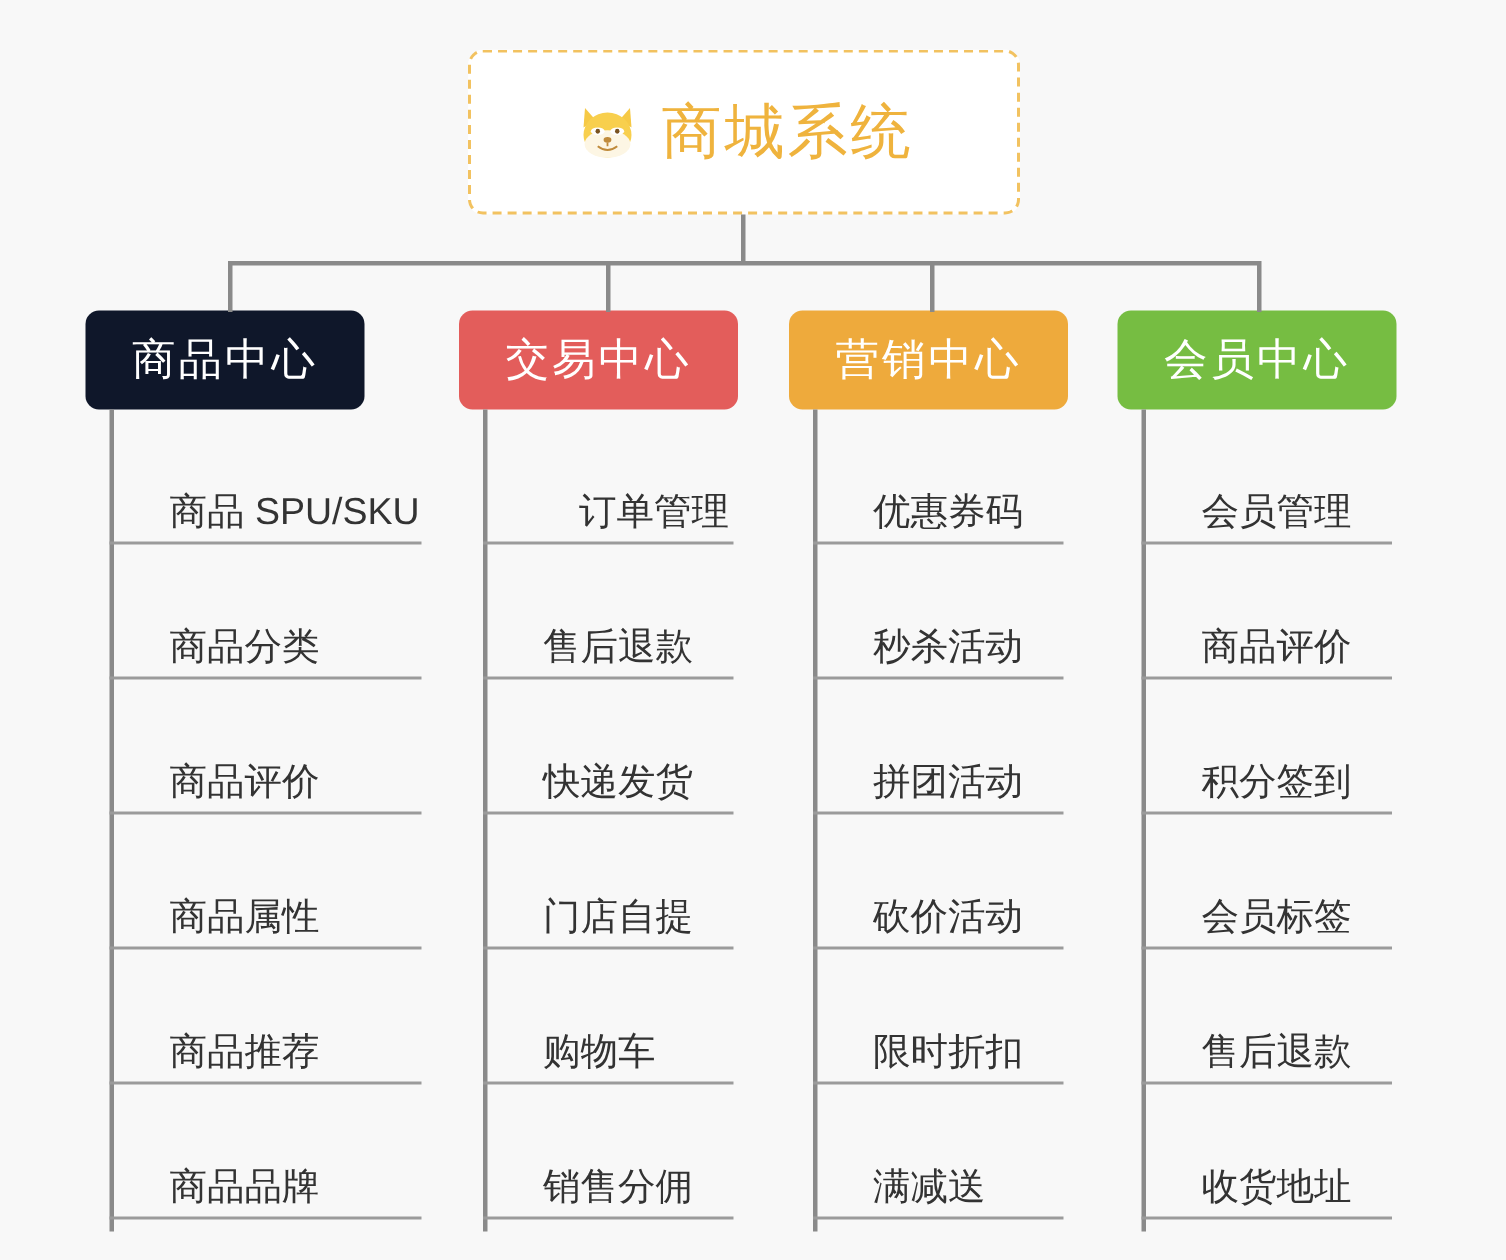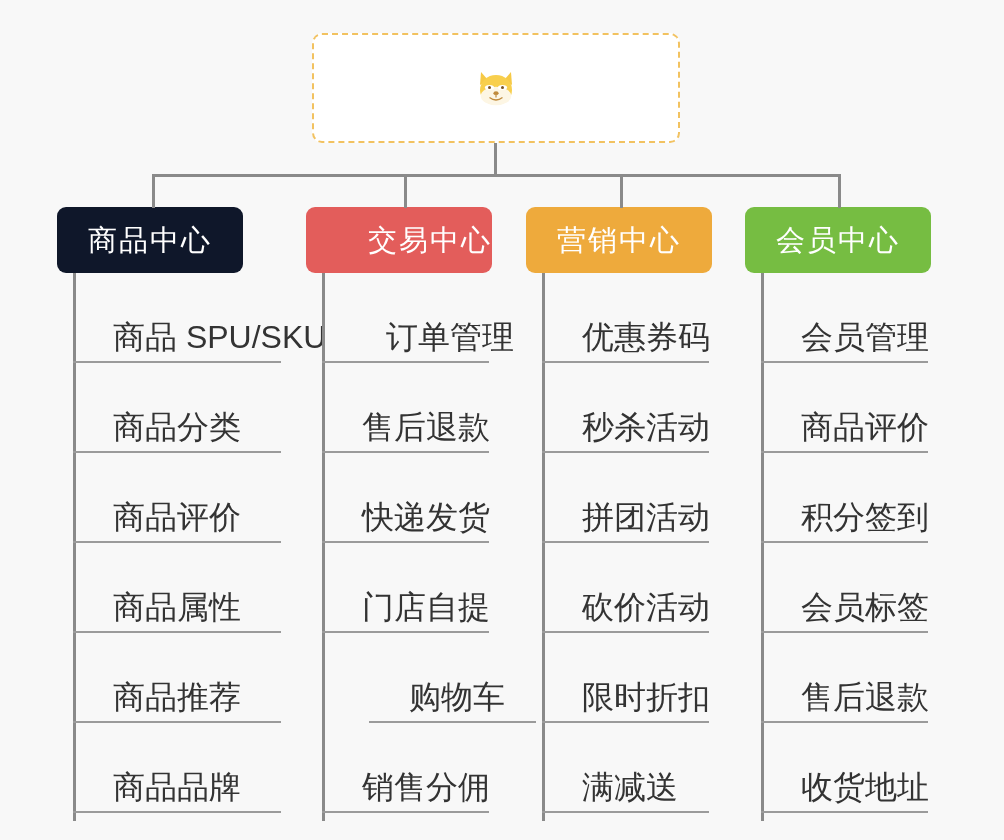--- a/index.html
+++ b/index.html
@@ -99,21 +99,21 @@
     height: 90px;
     border-bottom: 2px solid #9b9b9b;
     display: flex;
     align-items: flex-end;
     justify-content: flex-start;
   }
   .leaf-label {
     display: block;
     padding-left: 40px;
     padding-bottom: 6px;
-    font-size: 32px;
+    font-size: 25px;
     color: #333333;
     line-height: 1.1;
     white-space: nowrap;
   }
 </style>
 </head>
 <body>
 
 <div id="chart-root">
 
@@ -127,20 +127,21 @@
         <ellipse cx="22" cy="30" rx="15.3" ry="9.2" fill="#fdf6e4"></ellipse>
         <ellipse cx="15.5" cy="21.5" rx="4.6" ry="2.5" fill="#ffffff"></ellipse>
         <ellipse cx="28.5" cy="21.5" rx="4.6" ry="2.5" fill="#ffffff"></ellipse>
         <ellipse cx="15.5" cy="21.5" rx="1.5" ry="1.6" fill="#7a5320"></ellipse>
         <ellipse cx="28.5" cy="21.5" rx="1.5" ry="1.6" fill="#7a5320"></ellipse>
         <ellipse cx="22" cy="27.2" rx="2.6" ry="1.9" fill="#c08b3c"></ellipse>
         <path d="M22 29 L22 31.5" stroke="#c08b3c" stroke-width="1.2" fill="none"></path>
         <path d="M15.5 31.5 q6.5 5 13 0" stroke="#c08b3c" stroke-width="1.3" fill="none"></path>
       </svg>
     </span>
+    <span class="root-title">商城系统</span>
   </div>
 
   <div class="conn conn-v stem-root"></div>
   <div class="conn conn-h bus"></div>
 
   <div id="columns-layer">
       <div class="cat-header" style="left: 57px; background: #0f172a;">
         <span>商品中心</span>
       </div>
       <div class="column" style="left: 73px; width: 208px;">
@@ -157,38 +158,38 @@
         <div class="leaf" style="top: 270px; width: 208px;">
           <span class="leaf-label">商品属性</span>
         </div>
         <div class="leaf" style="top: 360px; width: 208px;">
           <span class="leaf-label">商品推荐</span>
         </div>
         <div class="leaf" style="top: 450px; width: 208px;">
           <span class="leaf-label">商品品牌</span>
         </div>
       </div>
-      <div class="cat-header" style="left: 306px; background: rgb(227, 93, 91); justify-content: flex-end;">
+      <div class="cat-header" style="left: 306px; background: rgb(227, 93, 91);">
         <span>交易中心</span>
       </div>
       <div class="column" style="left: 322px; width: 167px;">
         <div class="trunk" style="background: rgb(138, 138, 138);"></div>
         <div class="leaf" style="top: 0px; width: 167px; padding-left: 24px;">
           <span class="leaf-label">订单管理</span>
         </div>
         <div class="leaf" style="top: 90px; width: 167px;">
           <span class="leaf-label">售后退款</span>
         </div>
         <div class="leaf" style="top: 180px; width: 167px;">
           <span class="leaf-label">快递发货</span>
         </div>
         <div class="leaf" style="top: 270px; width: 167px;">
           <span class="leaf-label">门店自提</span>
         </div>
-        <div class="leaf" style="top: 360px; width: 167px; margin-left: 47px;">
+        <div class="leaf" style="top: 360px; width: 167px;">
           <span class="leaf-label">购物车</span>
         </div>
         <div class="leaf" style="top: 450px; width: 167px;">
           <span class="leaf-label">销售分佣</span>
         </div>
       </div>
       <div class="cat-header" style="left: 526px; background: rgb(238, 170, 60);">
         <span>营销中心</span>
       </div>
       <div class="column" style="left: 542px; width: 167px;">

